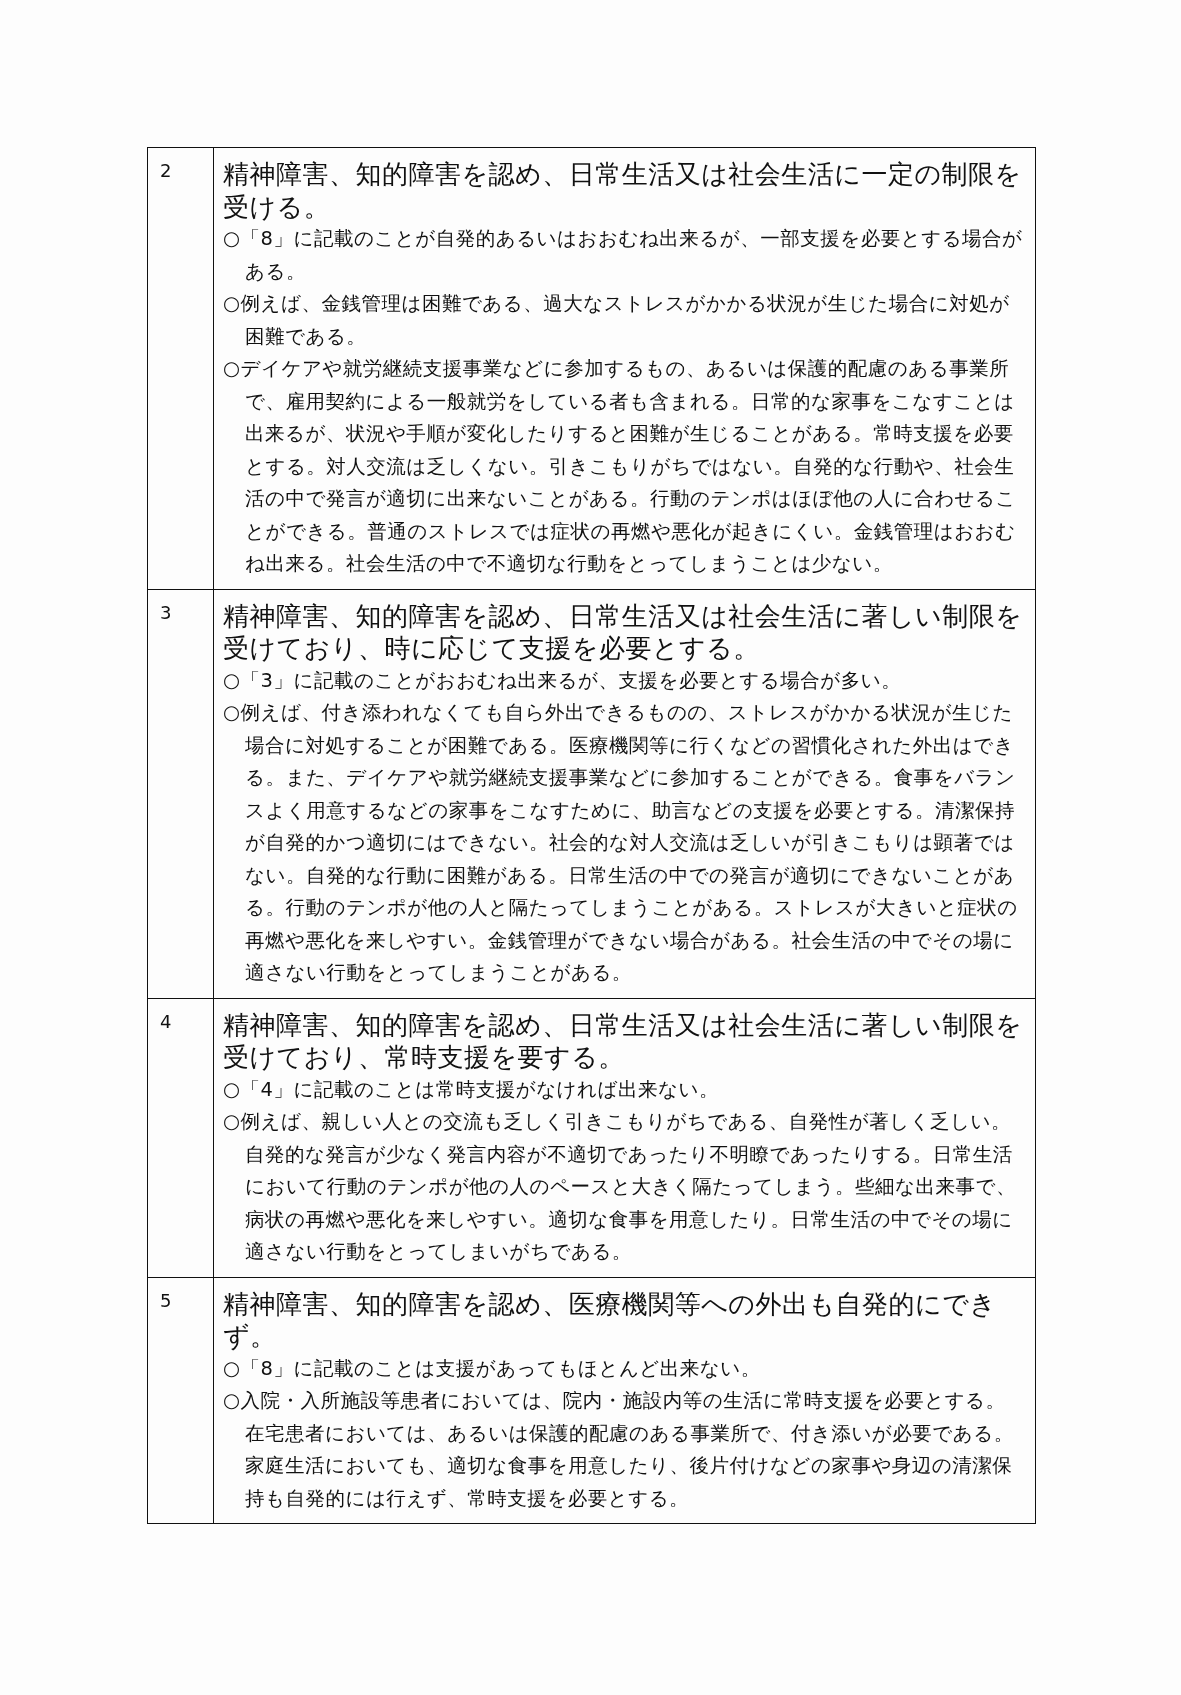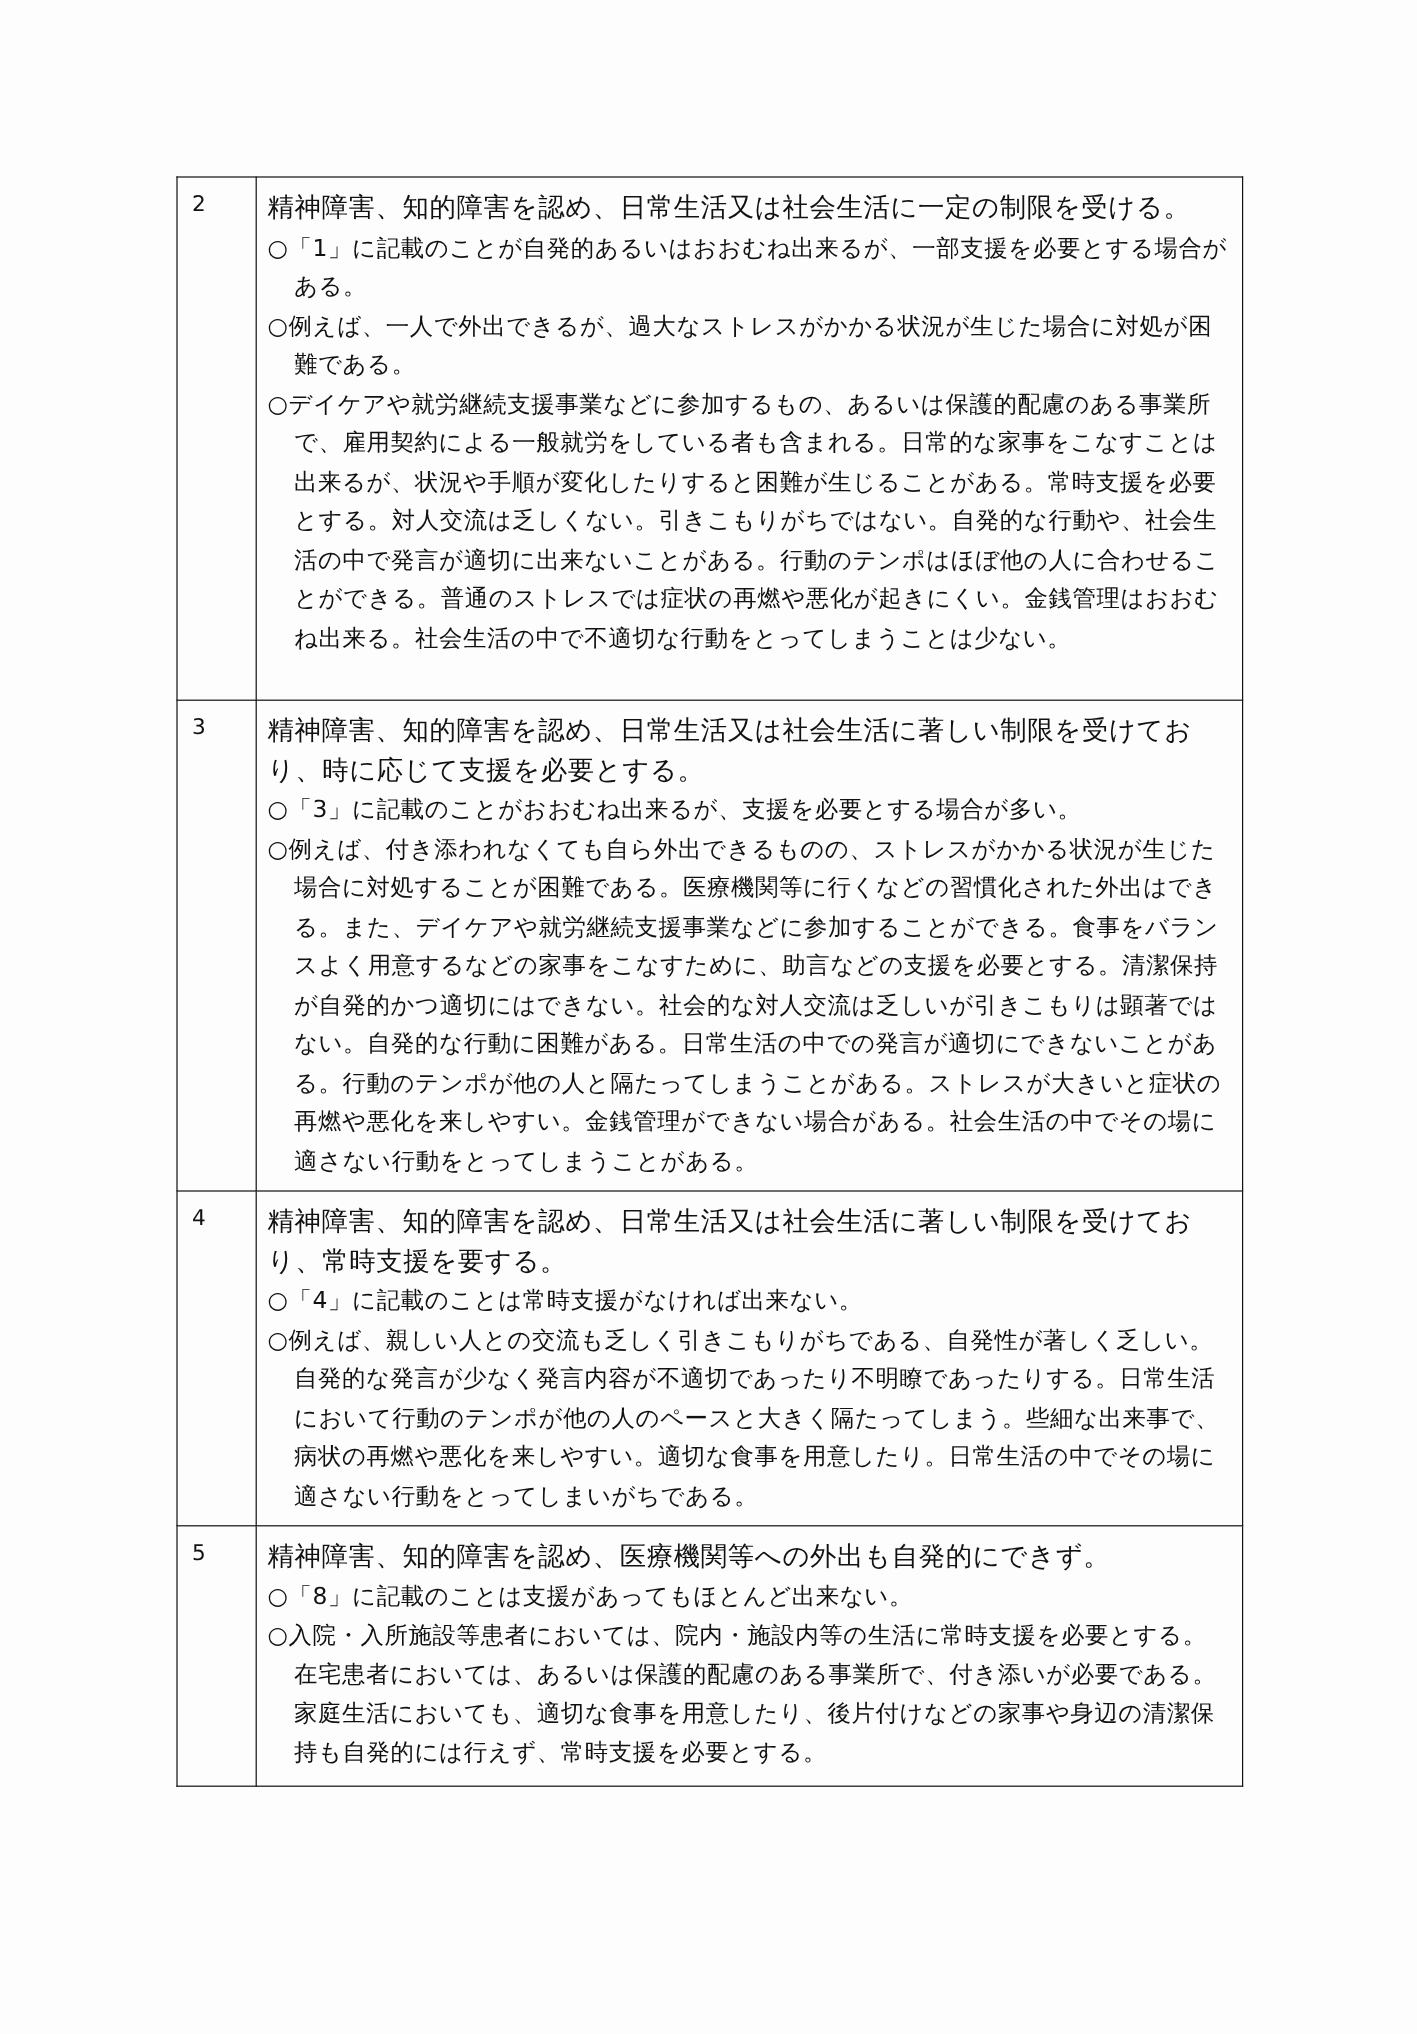--- a/index.html
+++ b/index.html
@@ -8,40 +8,40 @@
   .page { position: absolute; left: 0; top: 0; width: 1181px; height: 1695px; }
   table.grade-table {
     position: absolute; left: 147px; top: 147px; width: 889px;
     border-collapse: collapse; table-layout: fixed;
   }
   table.grade-table td {
     border: 1.5px solid #111; vertical-align: top; padding: 0;
   }
   td.grade-cell { width: 65px; font-size: 18px; padding: 12px 0 0 12px !important; }
   td.desc-cell { padding: 10px 10px 8px 9px !important; }
-  .line-main { font-size: 22px; line-height: 32.5px; letter-spacing: 0.5px; }
+  .line-main { font-size: 26px; line-height: 32.5px; letter-spacing: 0.5px; }
   .item { font-size: 19.5px; line-height: 32.5px; letter-spacing: 0.5px;
           padding-left: 22px; text-indent: -22px; }
 </style>
 </head>
 <body>
 
 <div class="page">
   <table class="grade-table">
     <colgroup>
         <col style="width:66px">
         <col>
       </colgroup>
     <tbody>
       <tr style="height:436px">
         <td class="grade-cell">2</td>
         <td class="desc-cell">
           <div class="line-main">精神障害、知的障害を認め、日常生活又は社会生活に一定の制限を受ける。</div>
-          <div class="item">○「1」に記載のことが自発的あるいはおおむね出来るが、一部支援を必要とする場合がある。</div>
-          <div class="item">○例えば、一人で外出できるが、過大なストレスがかかる状況が生じた場合に対処が困難である。</div>
+          <div class="item">○「8」に記載のことが自発的あるいはおおむね出来るが、一部支援を必要とする場合がある。</div>
+          <div class="item">○例えば、金銭管理は困難である、過大なストレスがかかる状況が生じた場合に対処が困難である。</div>
           <div class="item">○デイケアや就労継続支援事業などに参加するもの、あるいは保護的配慮のある事業所で、雇用契約による一般就労をしている者も含まれる。日常的な家事をこなすことは出来るが、状況や手順が変化したりすると困難が生じることがある。常時支援を必要とする。対人交流は乏しくない。引きこもりがちではない。自発的な行動や、社会生活の中で発言が適切に出来ないことがある。行動のテンポはほぼ他の人に合わせることができる。普通のストレスでは症状の再燃や悪化が起きにくい。金銭管理はおおむね出来る。社会生活の中で不適切な行動をとってしまうことは少ない。</div>
         </td>
       </tr>
       <tr style="height:404px">
         <td class="grade-cell">3</td>
         <td class="desc-cell">
           <div class="line-main">精神障害、知的障害を認め、日常生活又は社会生活に著しい制限を受けており、時に応じて支援を必要とする。</div>
           <div class="item">○「3」に記載のことがおおむね出来るが、支援を必要とする場合が多い。</div>
           <div class="item">○例えば、付き添われなくても自ら外出できるものの、ストレスがかかる状況が生じた場合に対処することが困難である。医療機関等に行くなどの習慣化された外出はできる。また、デイケアや就労継続支援事業などに参加することができる。食事をバランスよく用意するなどの家事をこなすために、助言などの支援を必要とする。清潔保持が自発的かつ適切にはできない。社会的な対人交流は乏しいが引きこもりは顕著ではない。自発的な行動に困難がある。日常生活の中での発言が適切にできないことがある。行動のテンポが他の人と隔たってしまうことがある。ストレスが大きいと症状の再燃や悪化を来しやすい。金銭管理ができない場合がある。社会生活の中でその場に適さない行動をとってしまうことがある。</div>
         </td>

